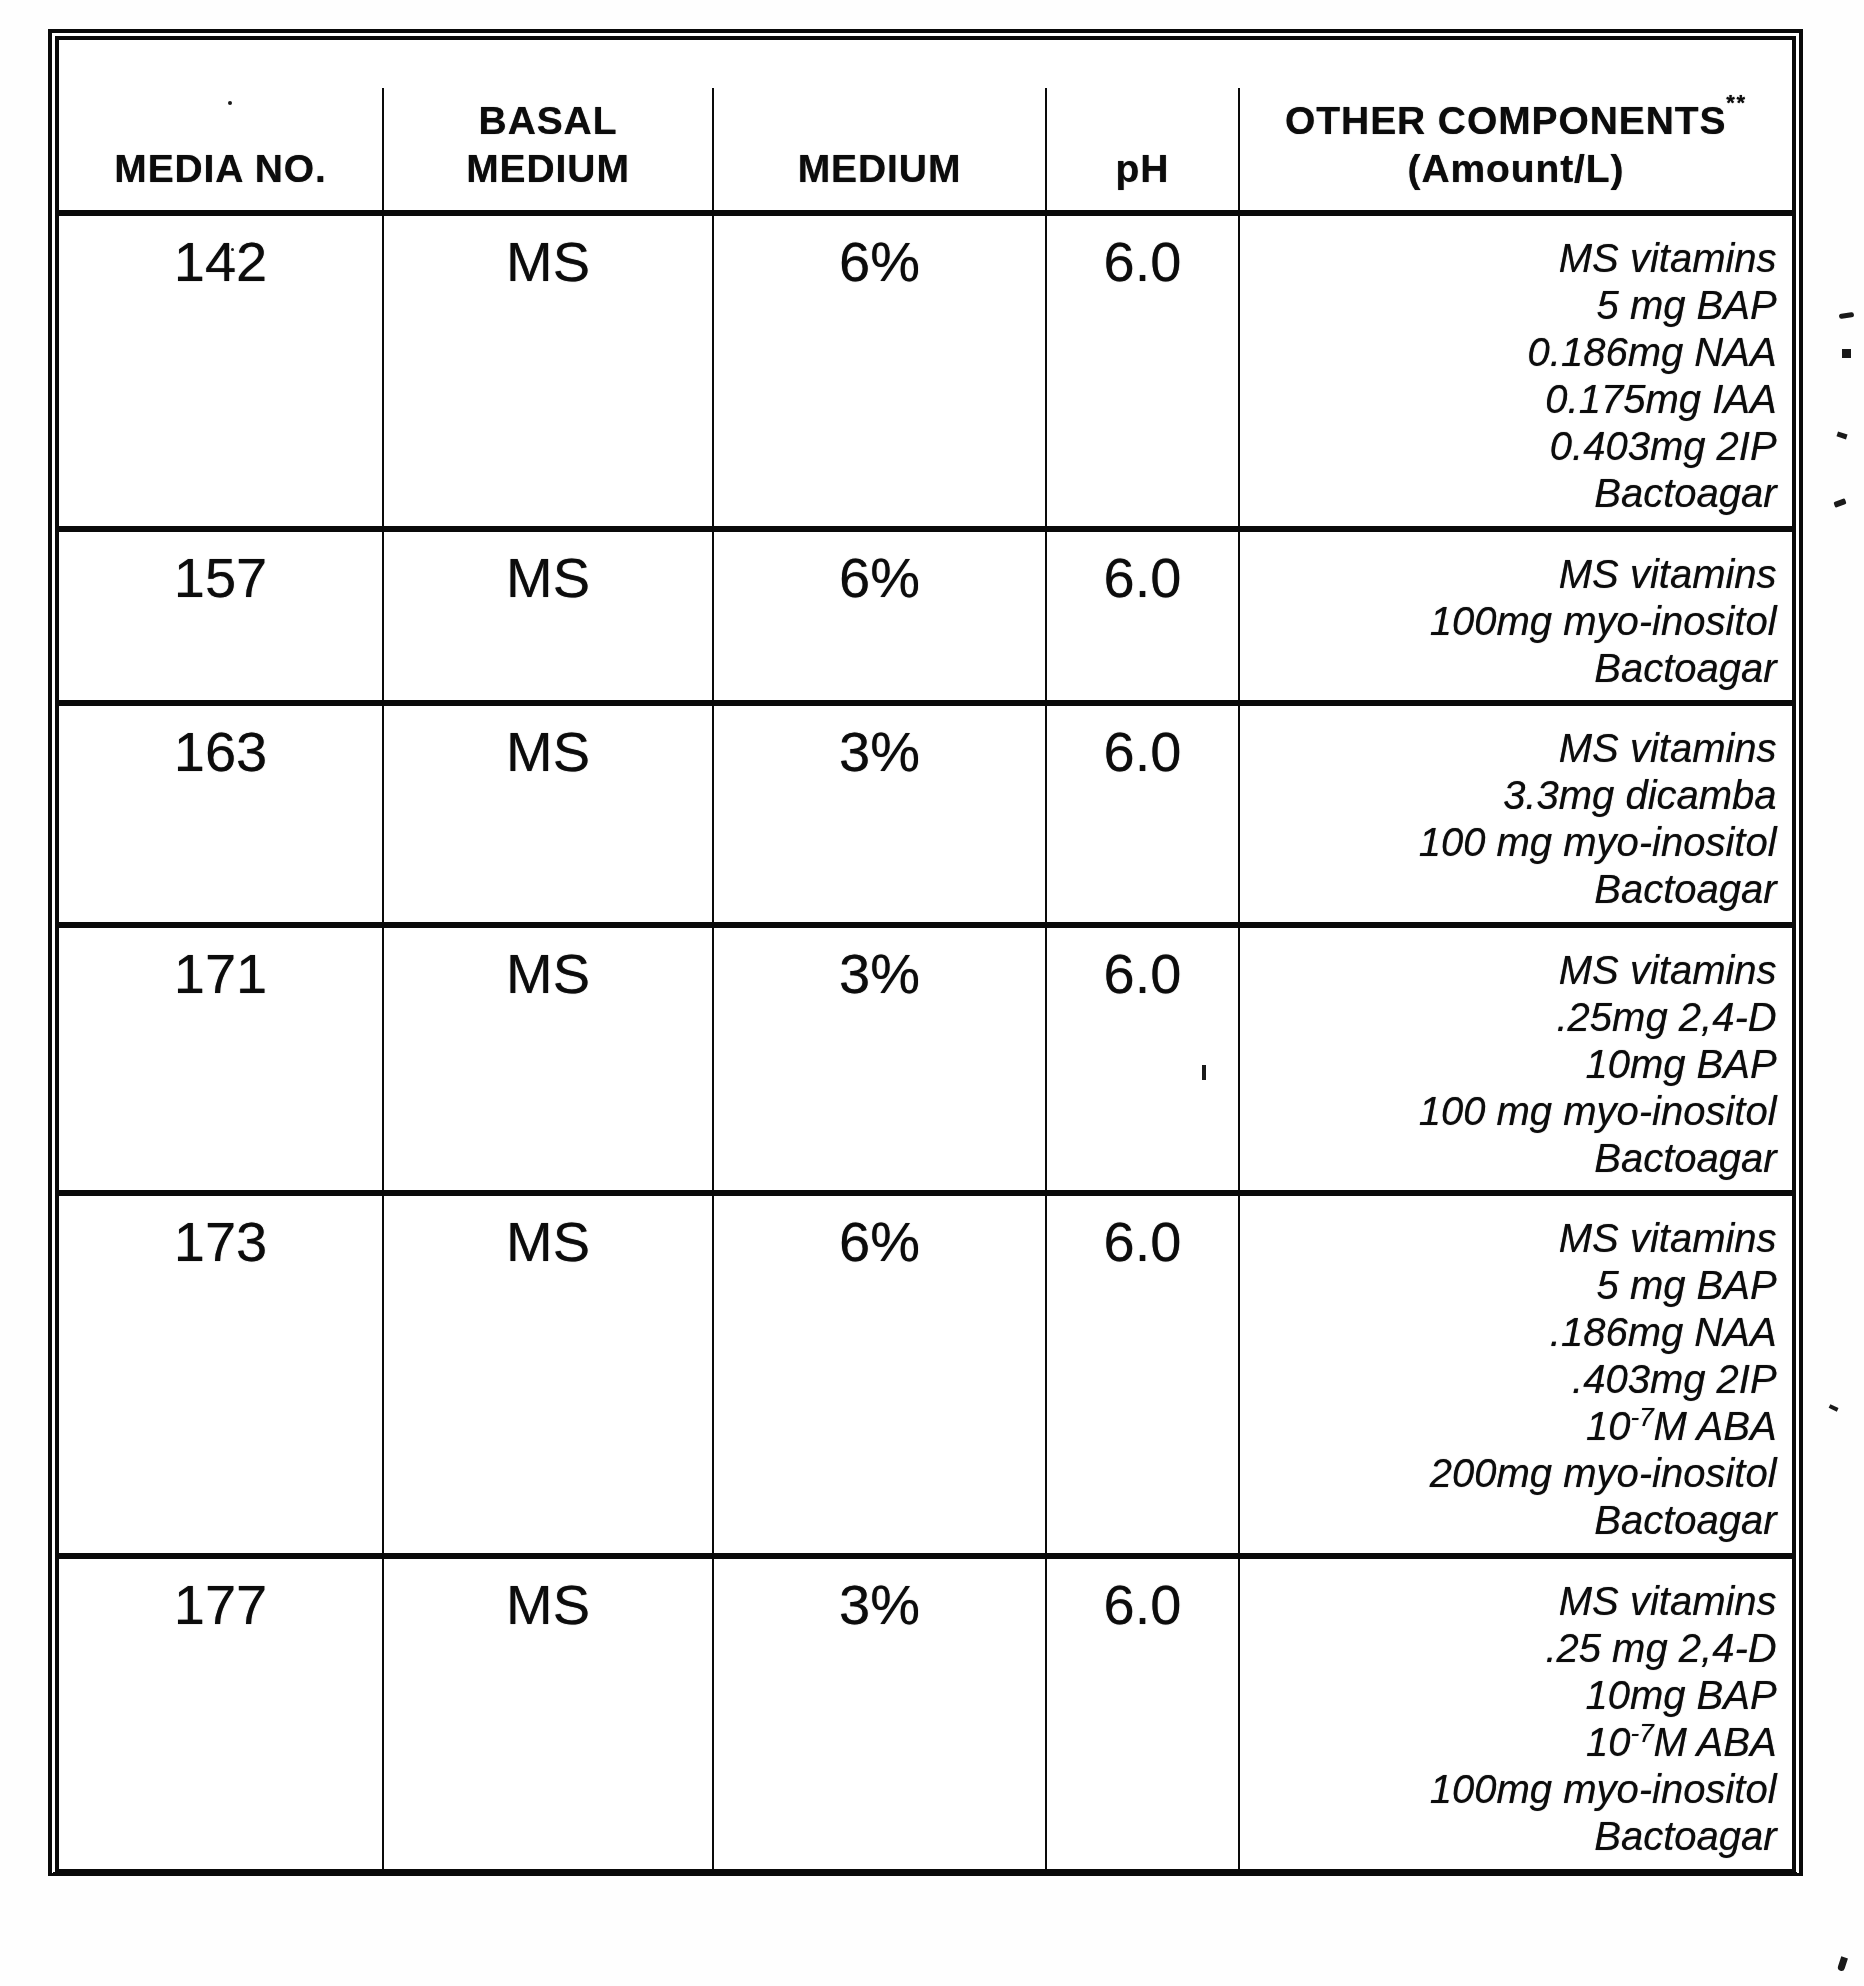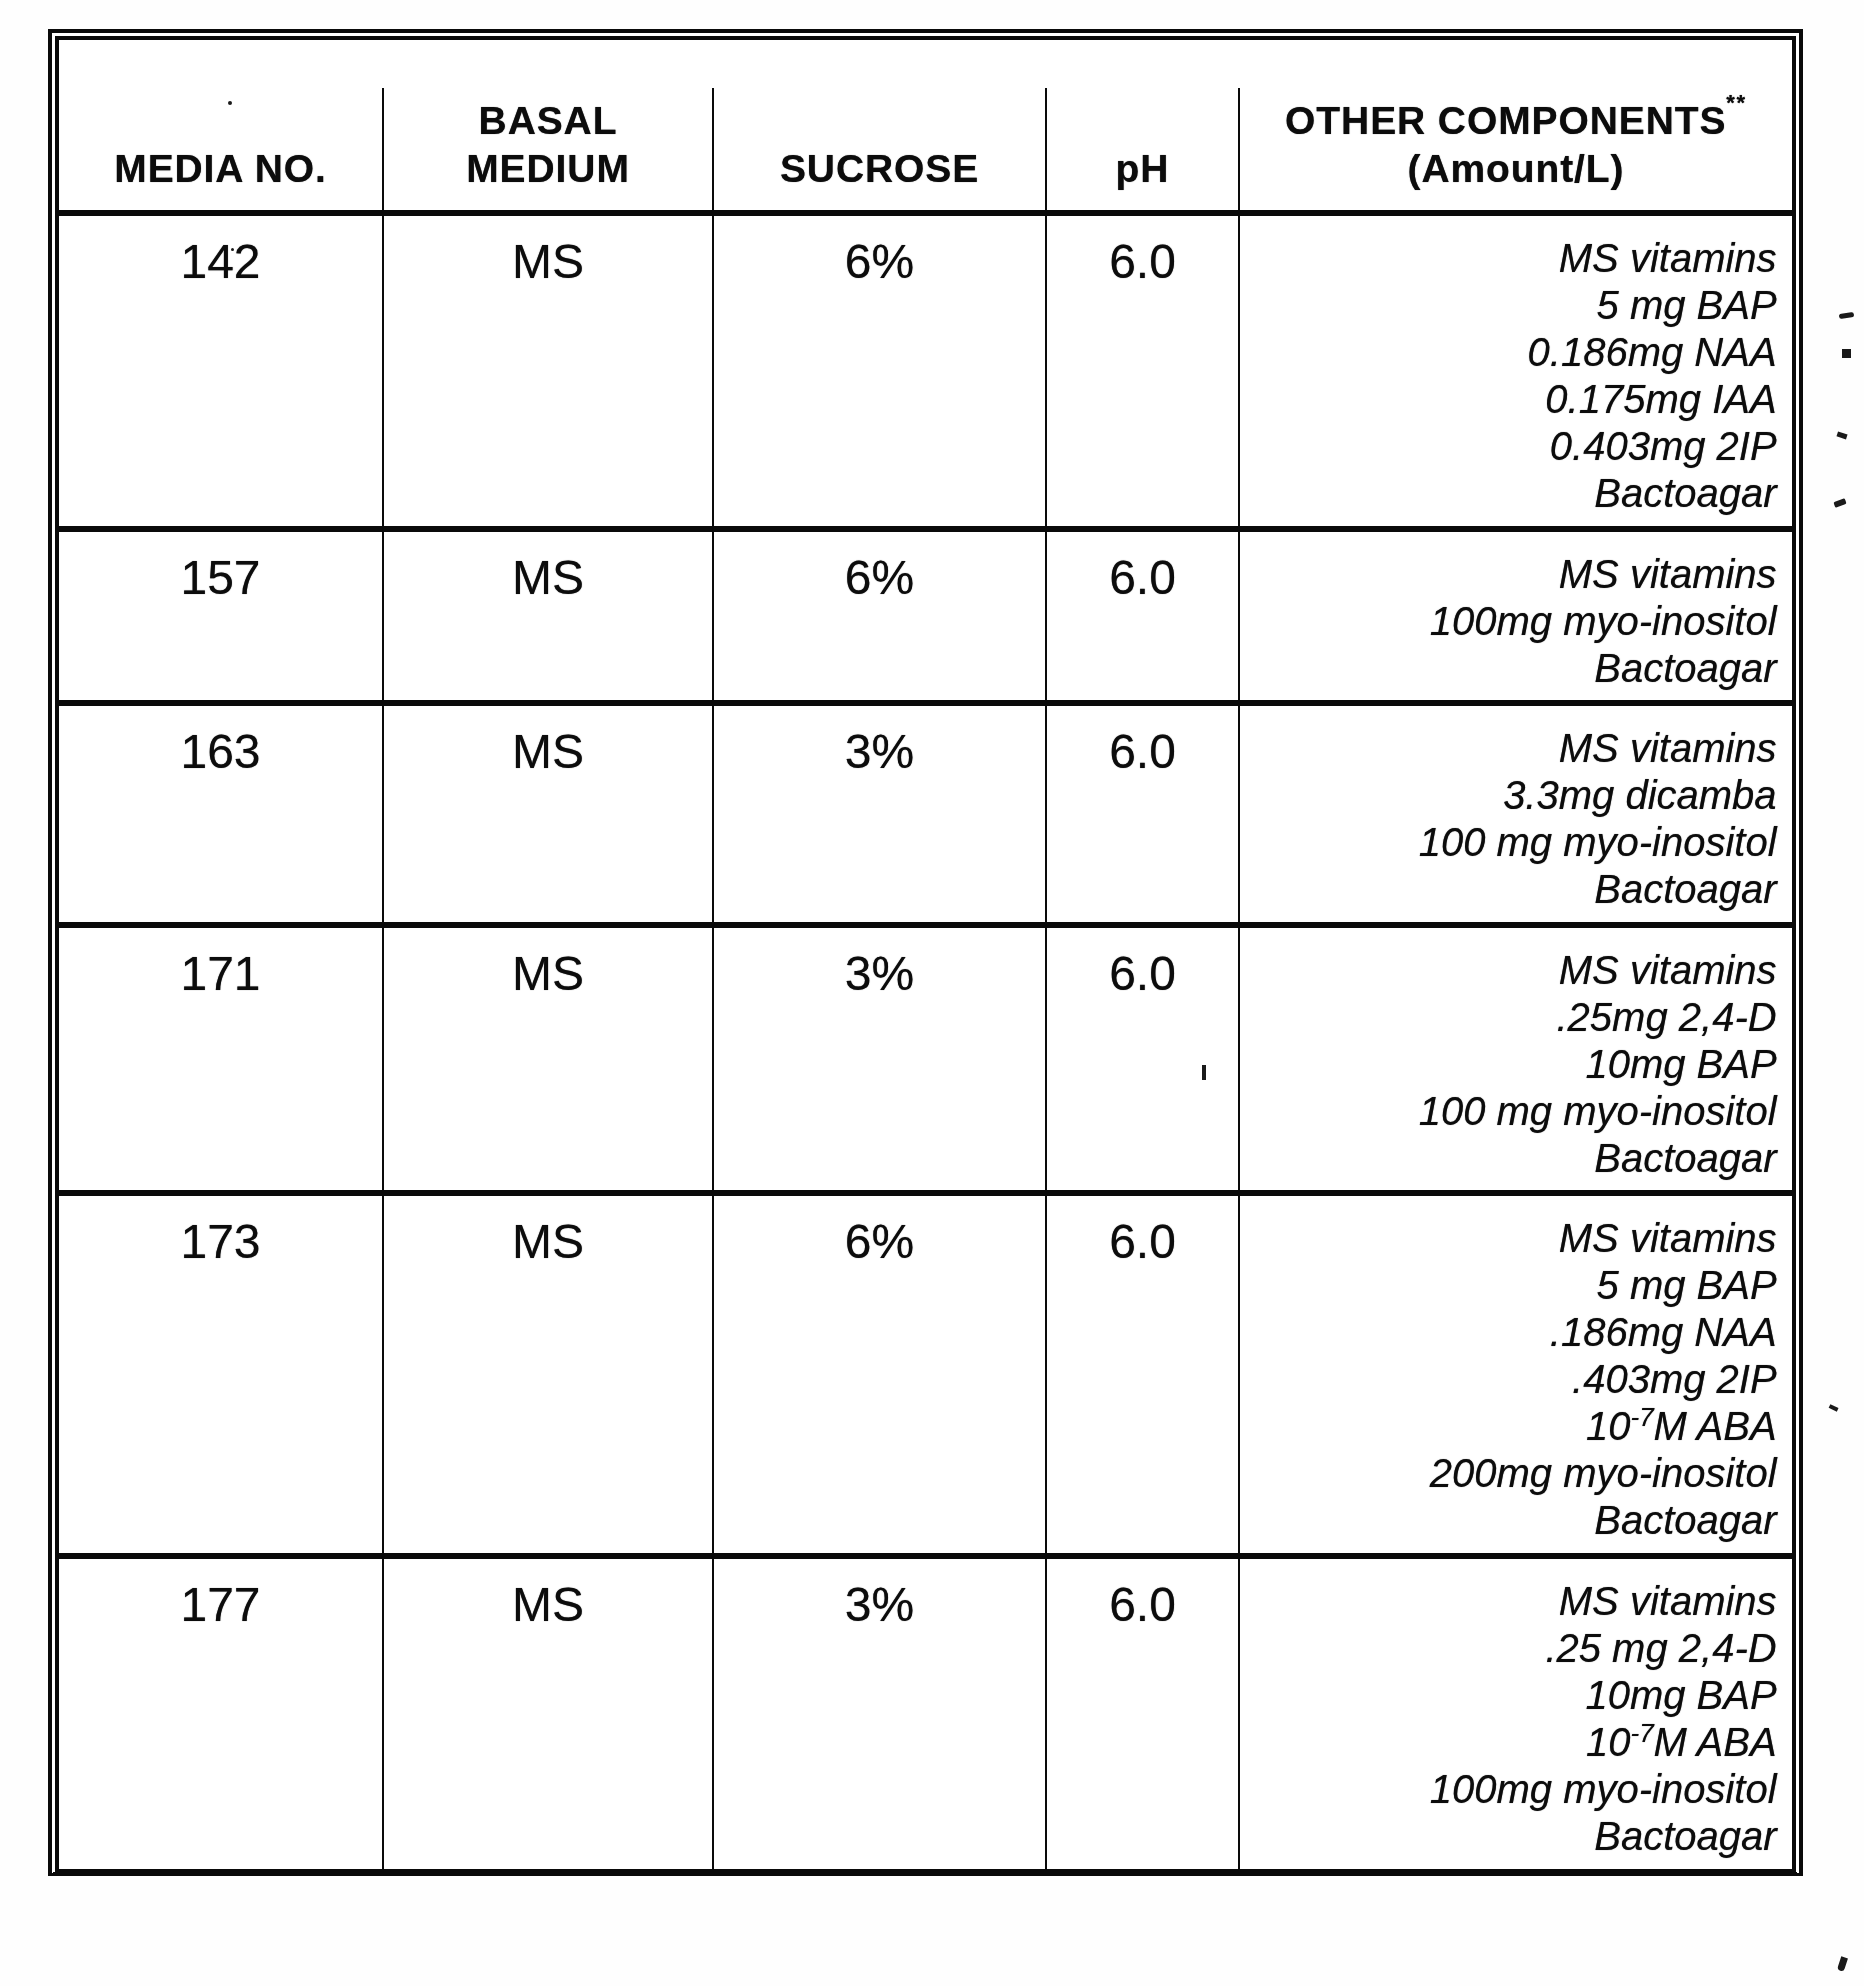--- a/index.html
+++ b/index.html
@@ -44,21 +44,21 @@
     letter-spacing:0.9px;
     text-shadow:0 0 0.9px rgba(10,10,10,.75);
     margin-top:48px;
   }
   .hcell .wrap-narrow{max-width:197px;}
   sup.hdr-sup{font-size:22px;line-height:0;vertical-align:24px;letter-spacing:1.7px;}
   
   .vcell{
     padding-top:22px;
     text-align:center;
-    font-size:48px;line-height:47px;
+    font-size:56px;line-height:47px;
     text-shadow:0 0 0.9px rgba(10,10,10,.7);
   }
   .ccell{
     padding:19px 15.4px 8.6px 31px;
     font-size:40px;line-height:47px;
     text-align:right;
     text-shadow:0 0 0.9px rgba(10,10,10,.7);
     font-style:italic;
   }
   .comp-line{white-space:nowrap;}
@@ -83,21 +83,21 @@
   <div class="media-table">
 
     <div class="trow header-row">
       <div class="cell hcell">
         <span>MEDIA NO.</span>
       </div>
       <div class="cell hcell">
         <span class="wrap-narrow">BASAL MEDIUM</span>
       </div>
       <div class="cell hcell">
-        <span>SUCROSE</span>
+        <span>MEDIUM</span>
       </div>
       <div class="cell hcell">
         <span>pH</span>
       </div>
       <div class="cell hcell">
         <span><span>OTHER COMPONENTS</span><sup class="hdr-sup">**</sup></span>
         <span>(Amount/L)</span>
       </div>
     </div>
 

